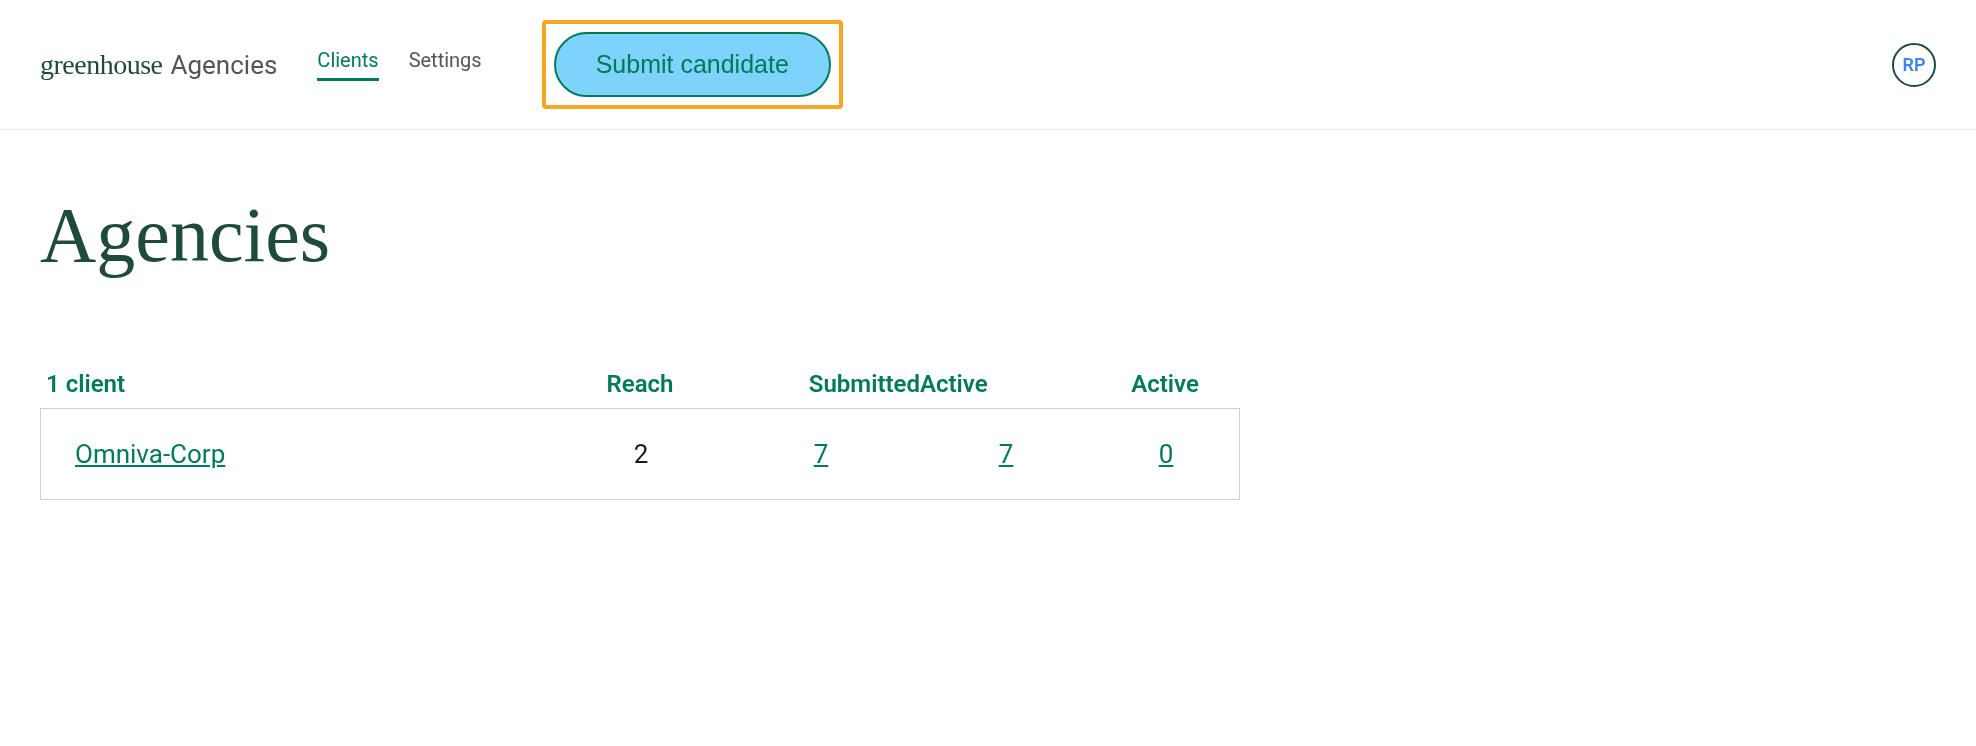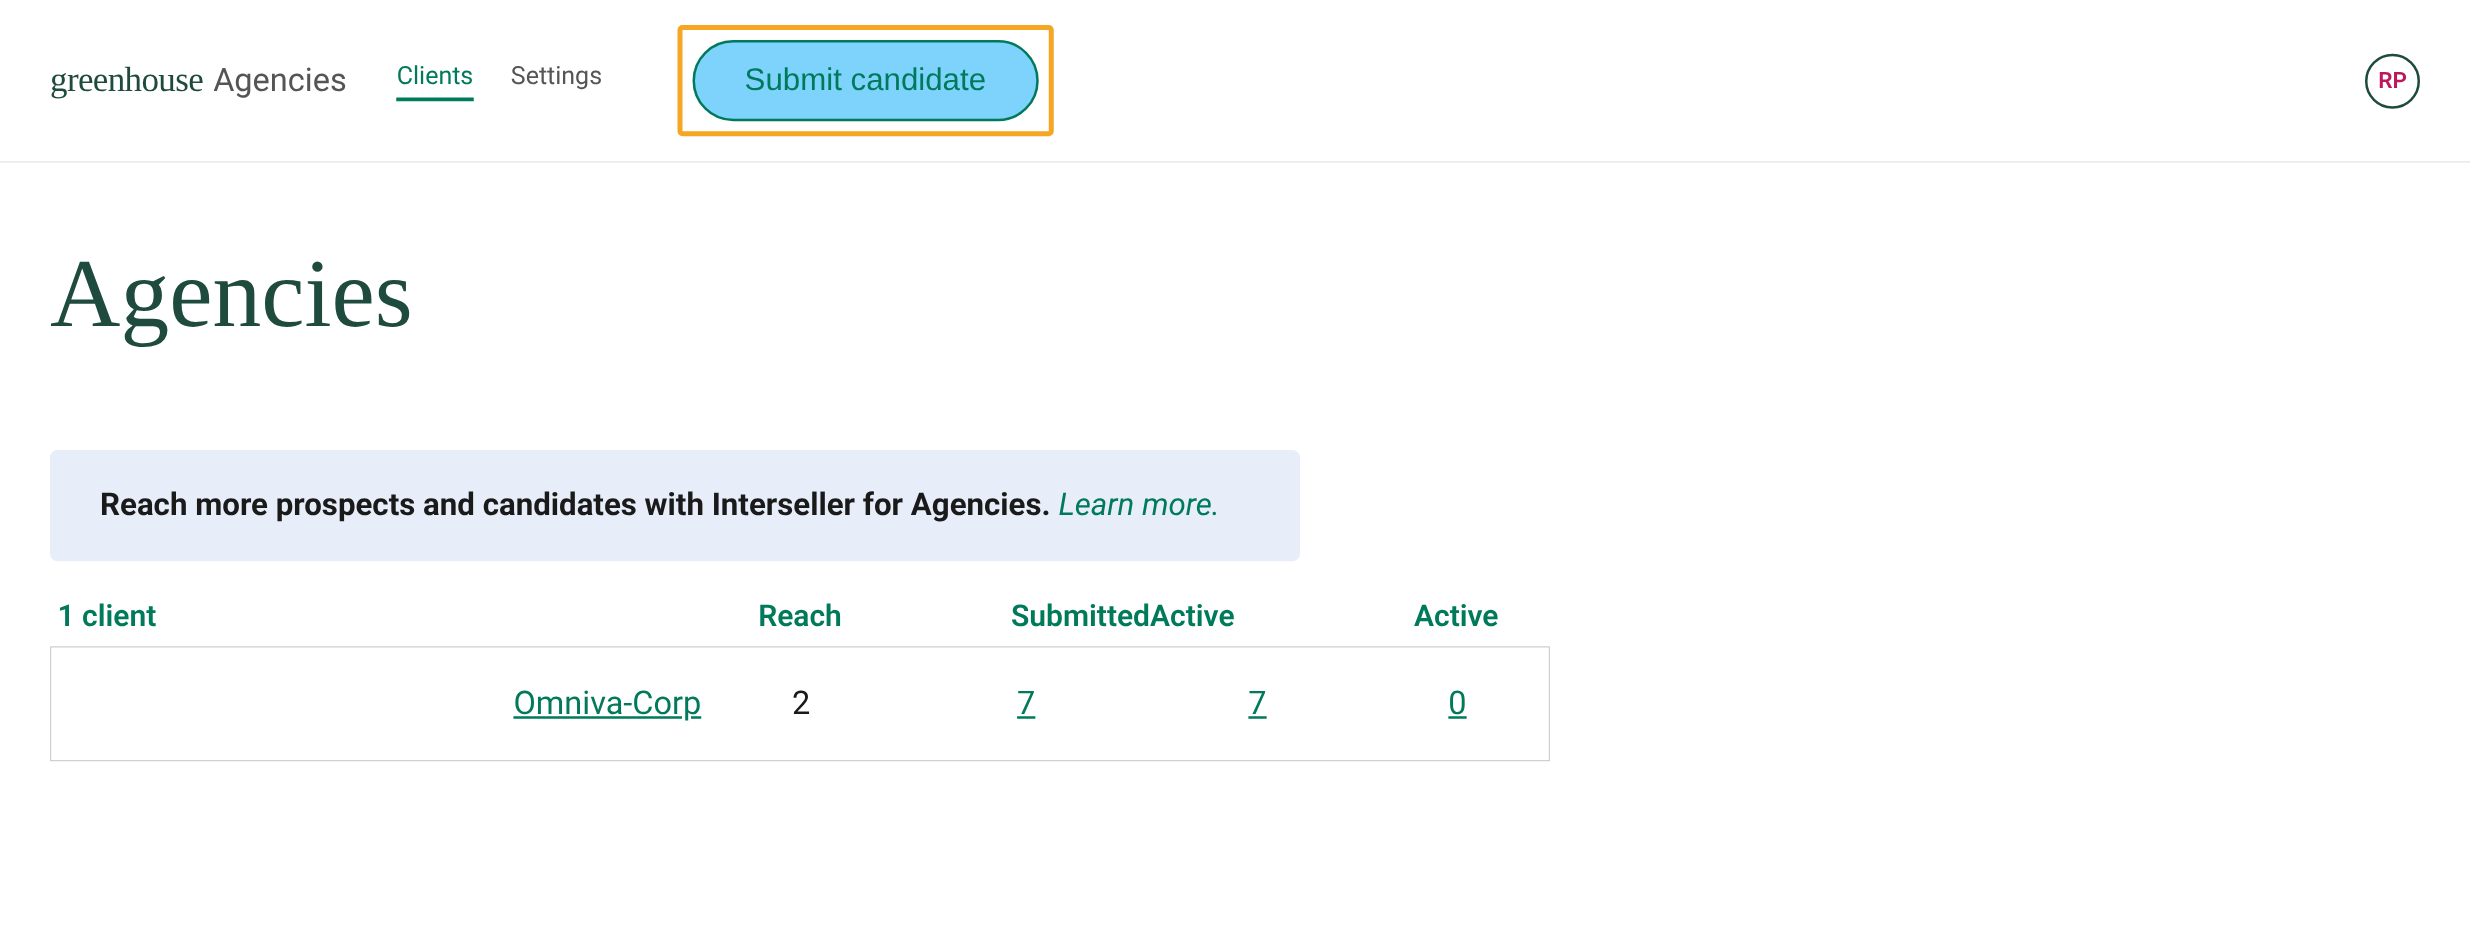--- a/index.html
+++ b/index.html
@@ -75,21 +75,21 @@
       right: 40px;
       width: 44px;
       height: 44px;
       border: 2px solid #1f4b3f;
       border-radius: 50%;
       display: flex;
       align-items: center;
       justify-content: center;
       font-size: 18px;
       font-weight: 600;
-      color: #be185d;
+      color: #3b82f6;
       cursor: pointer;
     }
     .main {
       padding: 60px 40px;
     }
     .page-title {
       font-family: Georgia, "Times New Roman", serif;
       font-size: 78px;
       font-weight: 400;
       color: #1f4b3f;
@@ -132,21 +132,20 @@
     }
     .table-row {
       display: flex;
       align-items: center;
       padding: 30px 0;
       font-size: 26px;
     }
     .cell-name {
       flex: 0 0 520px;
       padding-left: 34px;
-      text-align: right;
     }
     .cell-name a {
       color: #007a5a;
       text-decoration: underline;
       cursor: pointer;
     }
     .cell-jobs {
       flex: 0 0 160px;
       text-align: center;
       color: #1a1a1a;
@@ -177,25 +176,20 @@
     <div class="submit-wrapper">
       <button class="submit-btn">Submit candidate</button>
     </div>
   </div>
   <div class="avatar">RP</div>
 </div>
 
 <div class="main">
   <h1 class="page-title">Agencies</h1>
 
-  <div class="banner">
-    <span class="banner-bold">Reach more prospects and candidates with Interseller for Agencies.</span>
-    <span> </span>
-    <span class="banner-link">Learn more.</span>
-  </div>
 
   <div class="table-container">
     <div class="table-header-row">
       <div class="col-name">1 client</div>
       <div class="col-jobs">Reach</div>
       <div class="col-submitted">Submitted</div>
       <div class="col-active">Active</div>
       <div class="col-hired">Active</div>
     </div>
     <div class="table-body">

